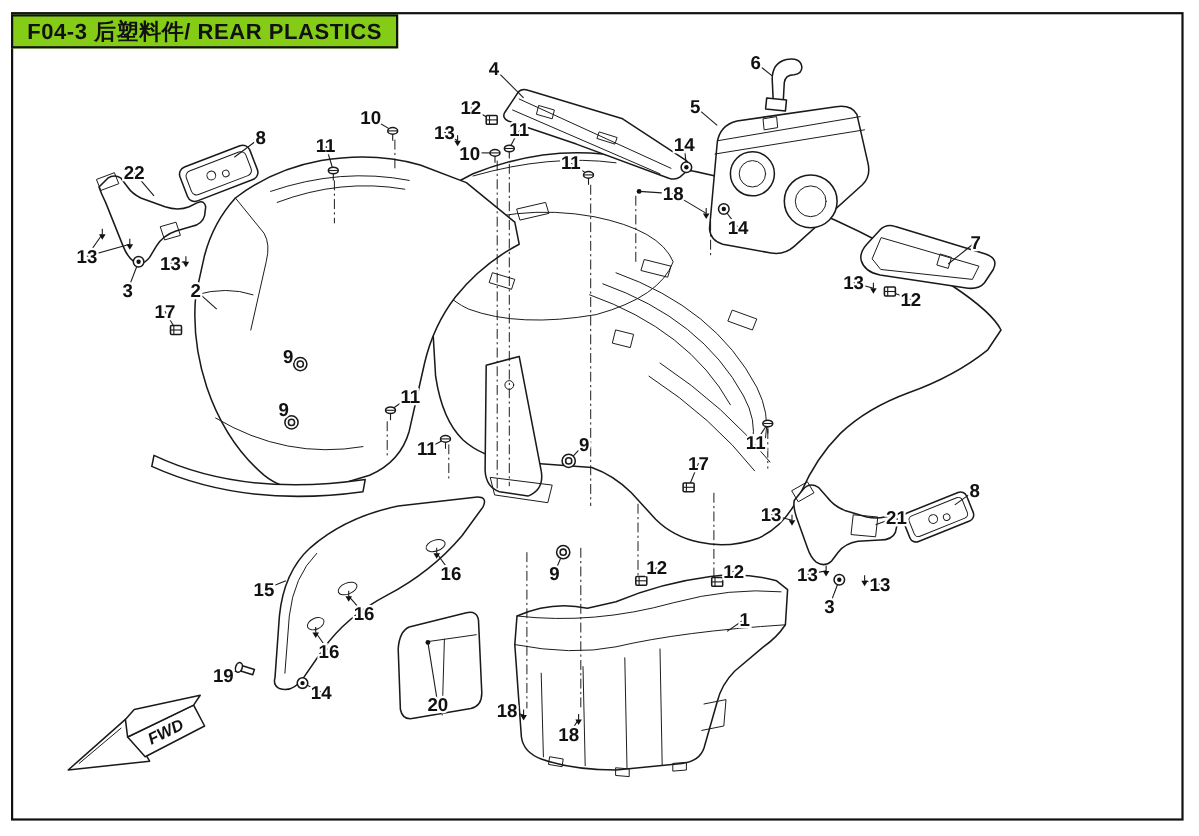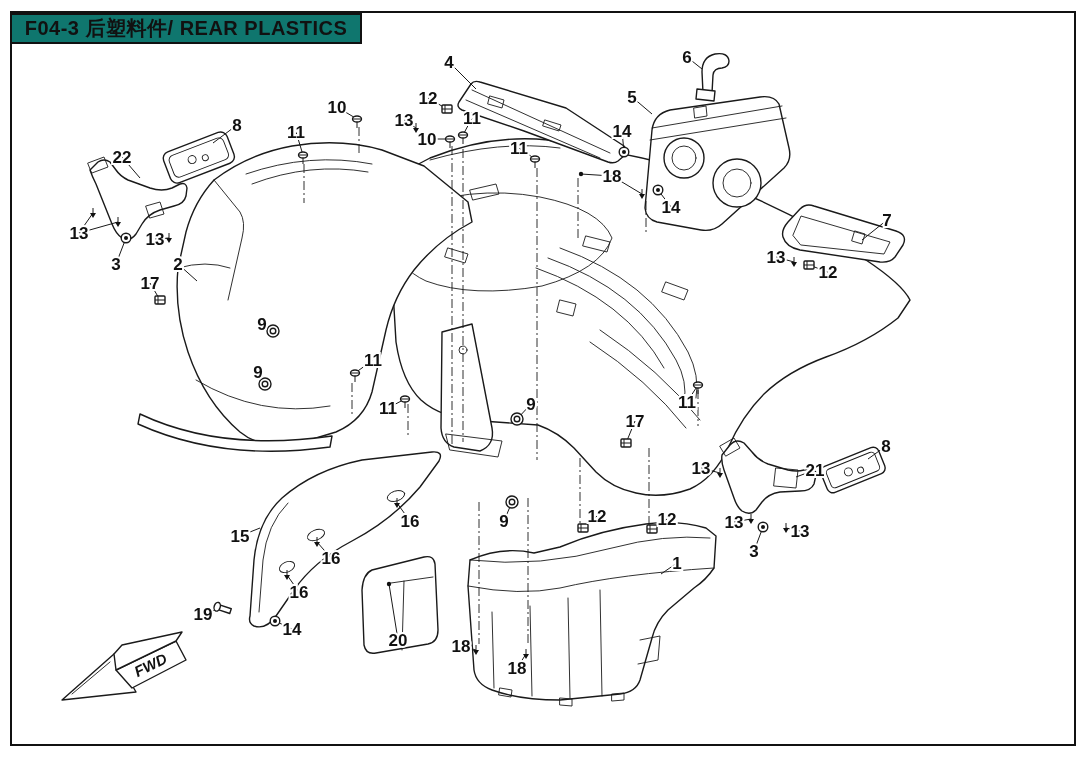--- a/index.html
+++ b/index.html
@@ -1,21 +1,21 @@
 <!DOCTYPE html>
 <html><head>
 <meta charset="utf-8">
 <style>
   html,body{margin:0;padding:0;background:#f4f4f4;}
   #stage{position:relative;width:1090px;height:760px;background:#fff;overflow:hidden;
          font-family:"Liberation Sans",sans-serif;}
   #page-border{position:absolute;left:10px;top:11px;width:1066px;height:735px;
          border:2px solid #111;box-sizing:border-box;}
   #title-box{position:absolute;left:10px;top:13px;width:352px;height:31px;
-         border:2px solid #111;box-sizing:border-box;background:#0f766e;
+         border:2px solid #111;box-sizing:border-box;background:#84cc16;
          display:flex;align-items:center;justify-content:center;
          font-weight:bold;font-size:20px;color:#111;letter-spacing:.5px;
          font-family:"Liberation Sans","DejaVu Sans",sans-serif;}
   svg#diagram{position:absolute;left:0;top:0;}
   .part{fill:#fff;stroke:#1a1a1a;stroke-width:1.4;stroke-linejoin:round;stroke-linecap:round;}
   .detail{fill:none;stroke:#1a1a1a;stroke-width:.9;stroke-linejoin:round;stroke-linecap:round;}
   .leader{stroke:#1a1a1a;stroke-width:1;fill:none;}
   .axis{stroke:#1a1a1a;stroke-width:.9;fill:none;stroke-dasharray:9 3 2 3;}
   .sw1{stroke:#1a1a1a;stroke-width:1;fill:none;}
   .callout-text{font:bold 17px "Liberation Sans",sans-serif;fill:#111;

